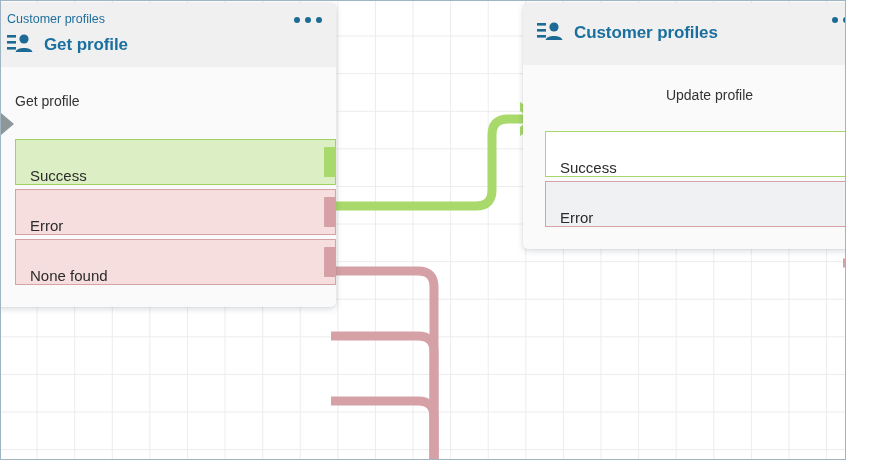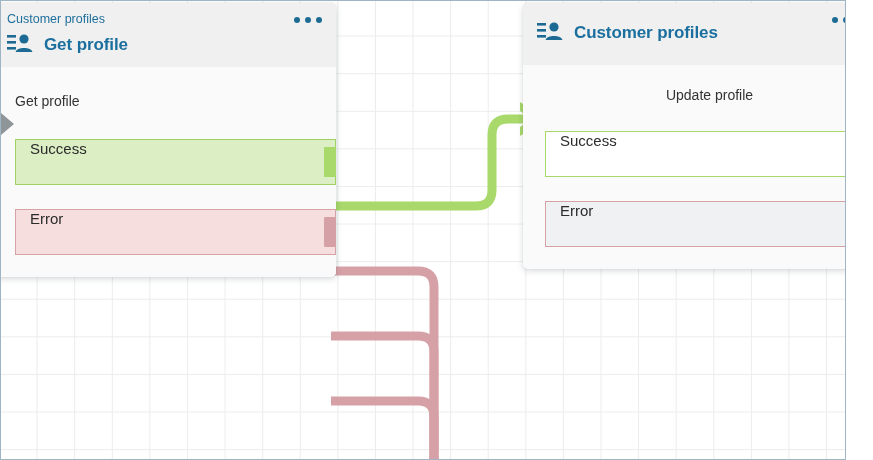--- a/index.html
+++ b/index.html
@@ -110,24 +110,24 @@
     white-space: nowrap;
   }
   .node-action.tight {
     padding: 22px 0 28px 22px;
     text-align: center;
   }
 
   .branch {
     position: relative;
     height: 46px;
-    margin: 0 0 24px 22px;
+    margin: 0 0 4px 22px;
     box-sizing: border-box;
     display: flex;
-    align-items: flex-start;
+    align-items: flex-end;
     padding-left: 14px;
     font-size: 15px;
     color: #2b2b2b;
   }
   .branch:last-child { margin-bottom: 0; }
 
   .branch.green-fill {
     background: #dcefc4;
     border: 1px solid #9ed363;
   }
@@ -217,20 +217,24 @@
         <span>Success</span>
         <span class="port green"></span>
       </div>
 
       <div class="branch red-fill">
         <span>Error</span>
         <span class="port red"></span>
       </div>
 
 
+      <div class="branch red-fill">
+        <span>None found</span>
+        <span class="port red"></span>
+      </div>
     </div>
   </div>
 
   <div class="node" style="left:522px; top:2px; width:351px;">
 
     <div class="node-header compact">
       <div class="kebab">
         <i></i>
           <i></i>
           <i></i>

